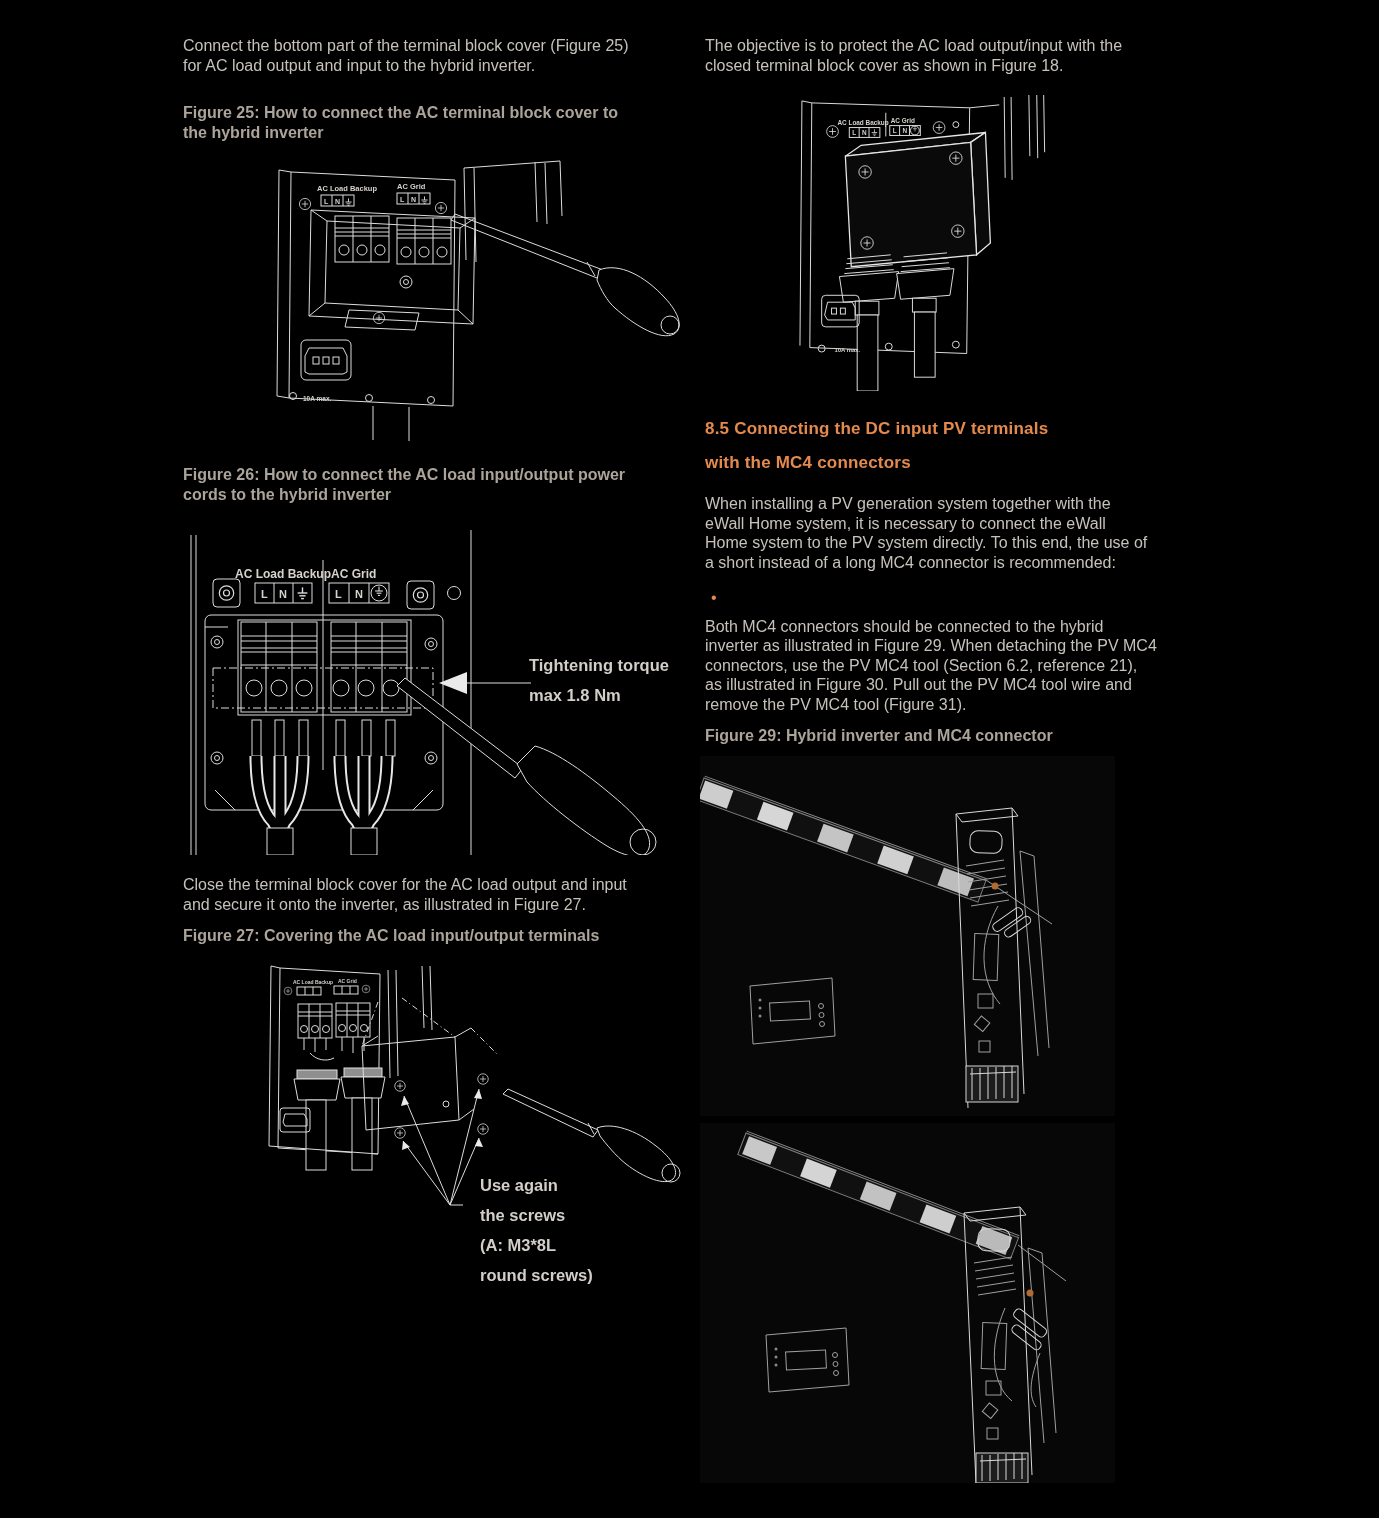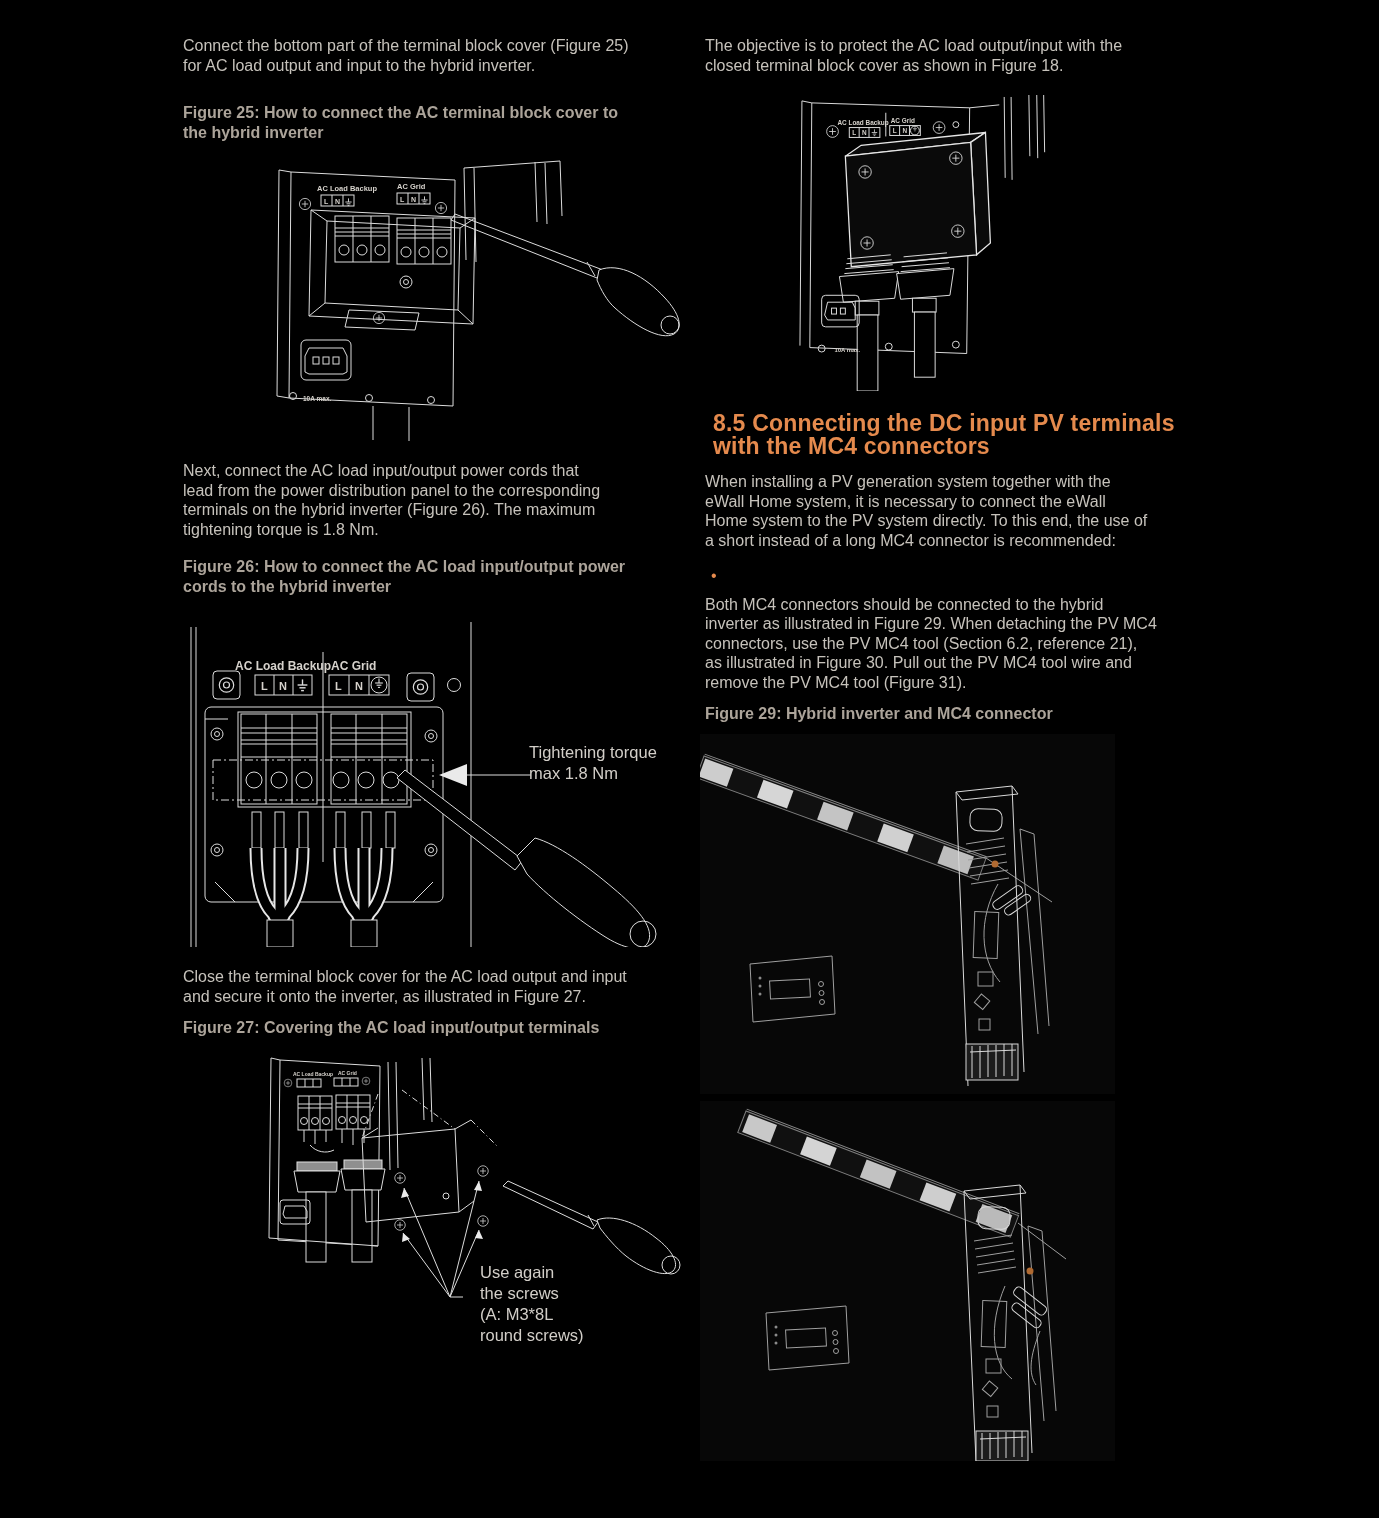--- a/index.html
+++ b/index.html
@@ -3,28 +3,28 @@
 <meta charset="utf-8">
 <style>
   html,body{margin:0;padding:0;background:#000;}
   .page{position:relative;width:1379px;height:1518px;background:var(--bg,#000);
         font-family:"Liberation Sans","DejaVu Sans",sans-serif;overflow:hidden;padding-left:24px;}
   .col{position:absolute;top:36px;}
   .col-left{left:183px;width:502px;}
   .col-right{left:705px;width:508px;}
   .body{margin:0;font-size:16px;line-height:19.5px;color:var(--body,#c6c2bb);white-space:pre-line;}
   .caption{margin:0;font-size:16px;line-height:20px;font-weight:bold;color:var(--cap,#aca49a);white-space:pre-line;}
-  .section-heading{margin:8px;font-size:23px;line-height:23px;font-weight:bold;
+  .section-heading{margin:0;font-size:17px;line-height:34px;font-weight:bold;
         color:var(--accent,#e58a4d);white-space:pre-line;letter-spacing:.2px;}
   figure{margin:0;position:relative;}
   .bullet-row{display:flex;align-items:flex-start;margin:0;}
   .bullet-dot{color:var(--accent,#e58a4d);font-size:16px;line-height:19.5px;width:26px;
         padding-left:6px;box-sizing:border-box;flex:0 0 26px;}
   .bullet-text{font-size:16px;line-height:19.5px;color:var(--body,#c6c2bb);white-space:pre-line;}
-  .fig-annotation{position:absolute;font-size:16.5px;line-height:21px;color:#d2cec8;white-space:pre-line;}
+  .fig-annotation{position:absolute;font-size:16.5px;line-height:30px;color:#d2cec8;white-space:pre-line;font-weight:bold;}
   
   .ln{stroke:#dcdcdc;stroke-width:1;fill:none;}
   .lnf{stroke:#dcdcdc;stroke-width:1;fill:#000;}
   .lnb{stroke:#e6e6e6;stroke-width:1.3;fill:#0a0a0a;}
   .wirew{stroke:#e6e6e6;fill:none;}
   .wireb{stroke:#000;fill:none;}
   .tfig{fill:#d6d2cc;font-family:"Liberation Sans",sans-serif;font-weight:bold;}
   .ph-lines{stroke:#9f9f9f;fill:none;}
   .ph-bright{stroke:#d9d9d9;fill:none;}
   
@@ -159,24 +159,20 @@
 
         <g>
           <polygon points="268,62 272,56 420,112 414,120" class="ln"></polygon>
           <line x1="404" y1="104" x2="412" y2="118" class="ln"></line>
           <path d="M416,112 C436,104 462,118 482,140 C496,155 501,170 491,176 C478,183 452,168 432,150 C424,143 418,132 414,122 Z" class="lnf"></path>
           <circle cx="487" cy="167" r="9" class="ln"></circle>
         </g>
       </svg>
     </figure>
 
-    <p class="body m-p2">Next, connect the AC load input/output power cords that
-lead from the power distribution panel to the corresponding
-terminals on the hybrid inverter (Figure 26). The maximum
-tightening torque is 1.8 Nm.</p>
 
     <h4 class="caption m-cap26">Figure 26: How to connect the AC load input/output power
 cords to the hybrid inverter</h4>
 
     <figure class="m-fig26">
       <svg width="515" height="335" viewBox="0 0 515 335">
         <g class="ln">
           <line x1="8" y1="15" x2="8" y2="335"></line>
             <line x1="13" y1="15" x2="13" y2="335"></line>
           <line x1="288" y1="10" x2="288" y2="335"></line>

